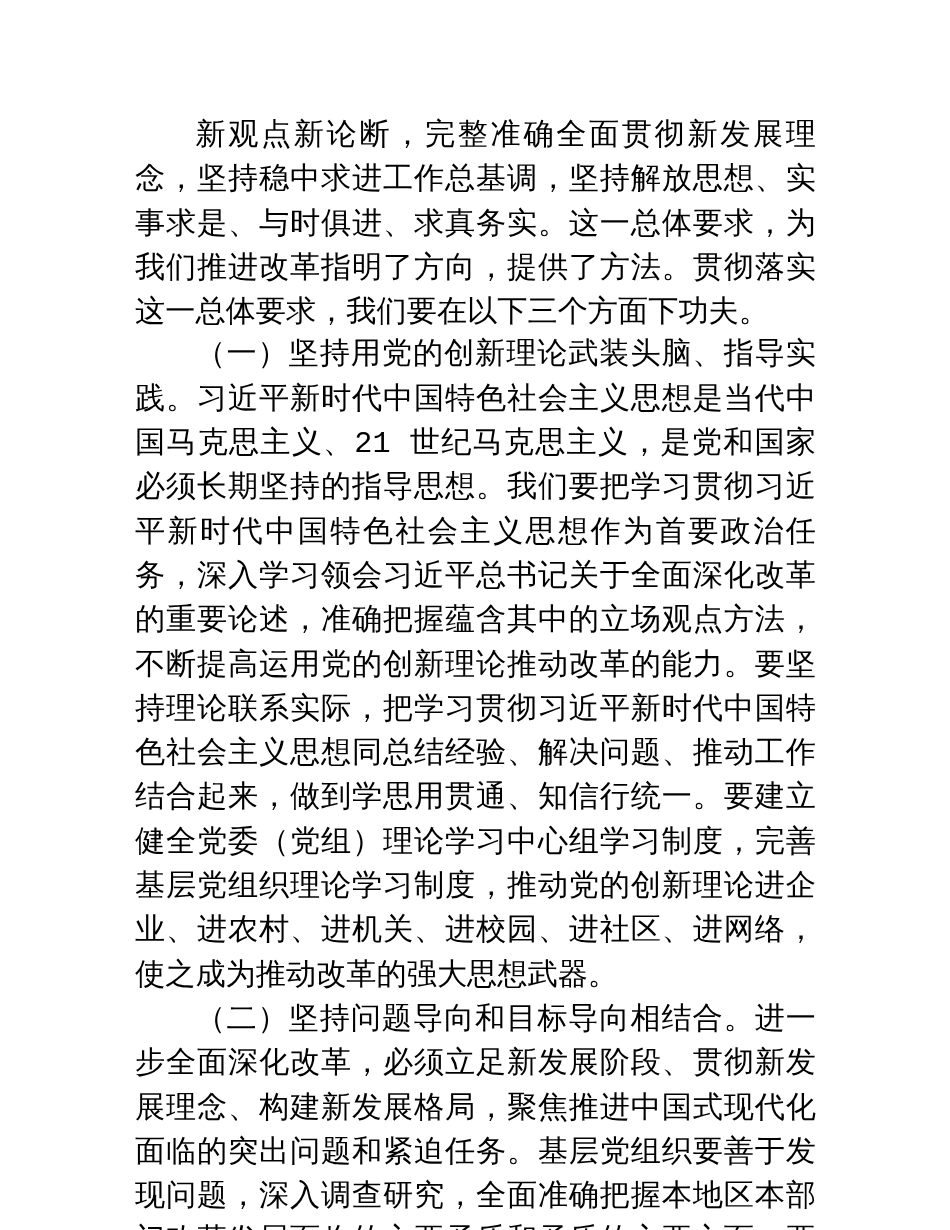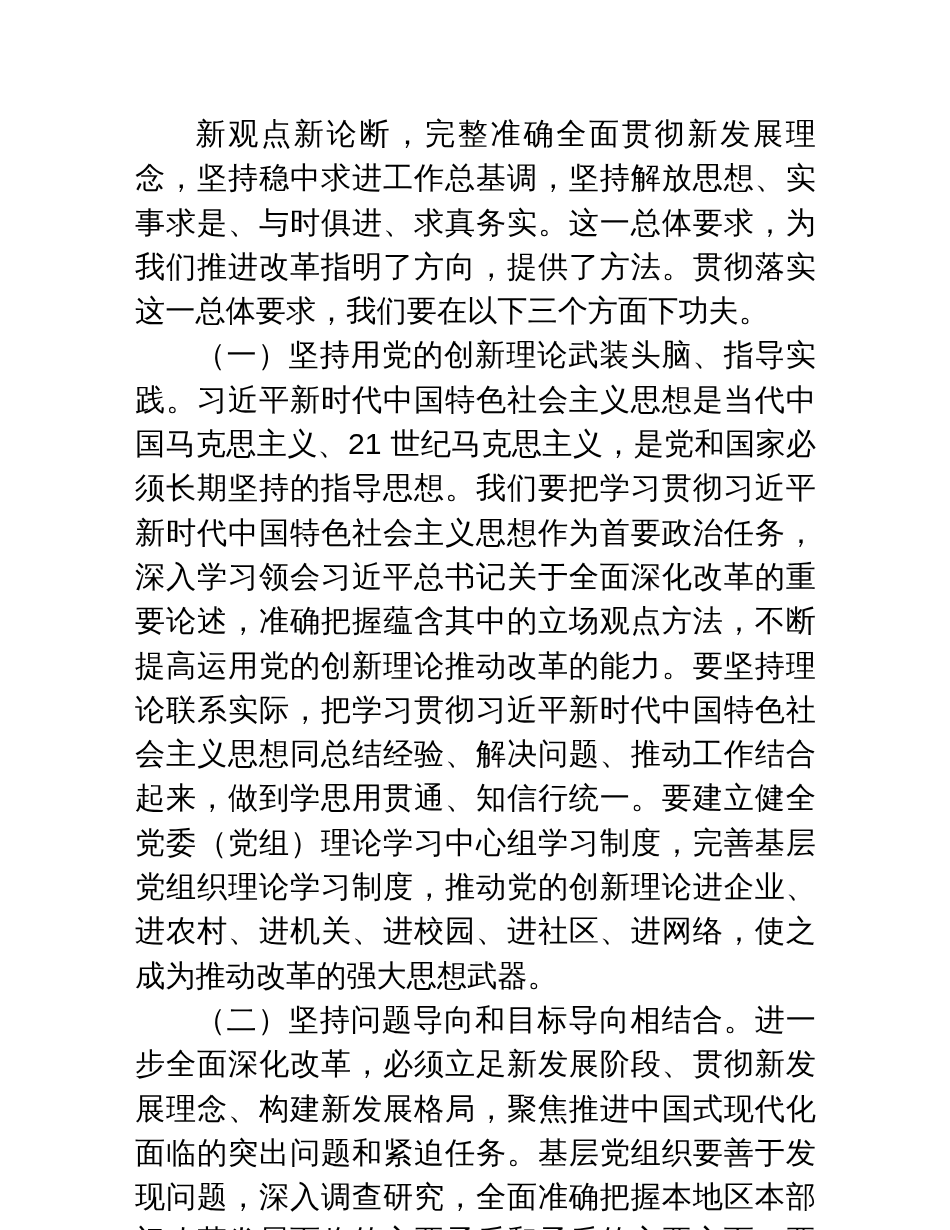--- a/index.html
+++ b/index.html
@@ -33,20 +33,21 @@
     text-indent: 2em;
     margin: 0 0 0 0;
     letter-spacing: 0px;
     font-weight: 400;
     word-break: break-all;
     white-space: normal;
     -webkit-font-smoothing: antialiased;
   }
   .para + .para {
     margin-top: 0px;
+    font-family: Liberation Mono, monospace;
   }
   
   .para {
     font-synthesis: none;
   }
 </style>
 </head>
 <body>
 
 <div class="page">

